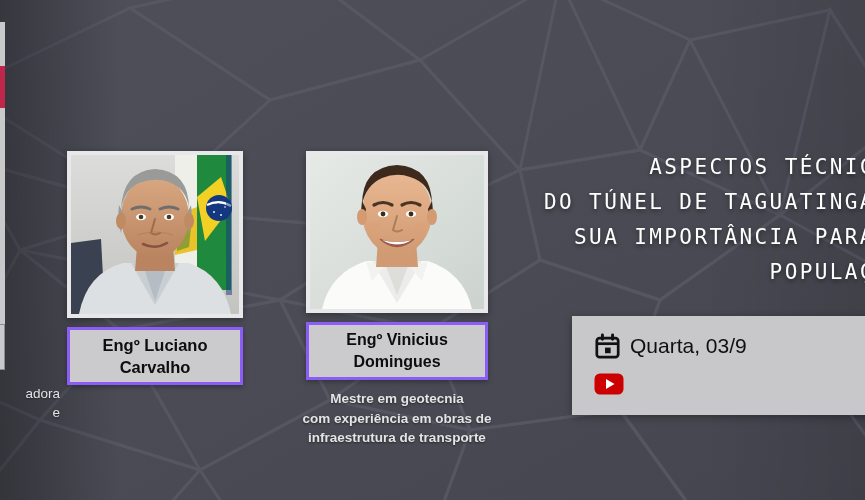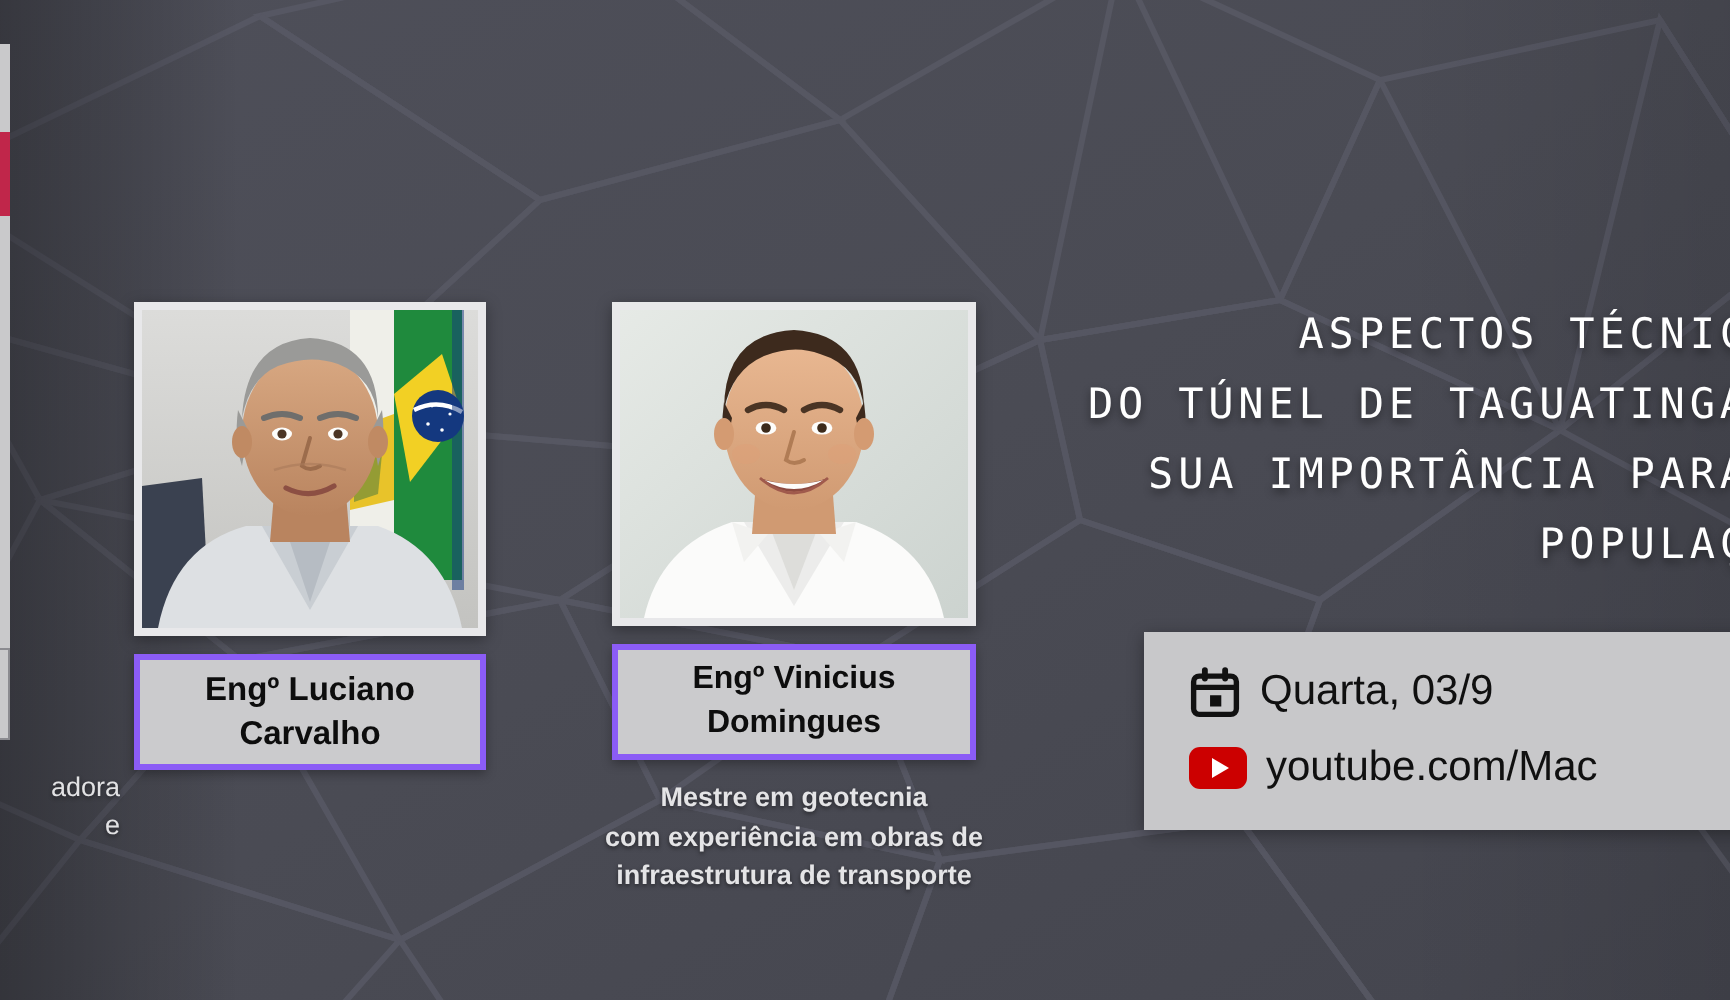--- a/index.html
+++ b/index.html
@@ -369,18 +369,17 @@
       <span>Quarta, 03/9</span>
     </div>
 
     <div class="info-row">
       <span class="info-icon">
         <svg width="30" height="22" viewBox="0 0 30 22">
           <rect x="0.5" y="0.5" width="29" height="21" rx="5.5" fill="#cc0000"></rect>
           <path d="M12 6 L20.5 11 L12 16 Z" fill="#ffffff"></path>
         </svg>
       </span>
-      <span>youtube.com/Mac</span>
     </div>
 
   </div>
 
 </div>
 
 </body></html>

